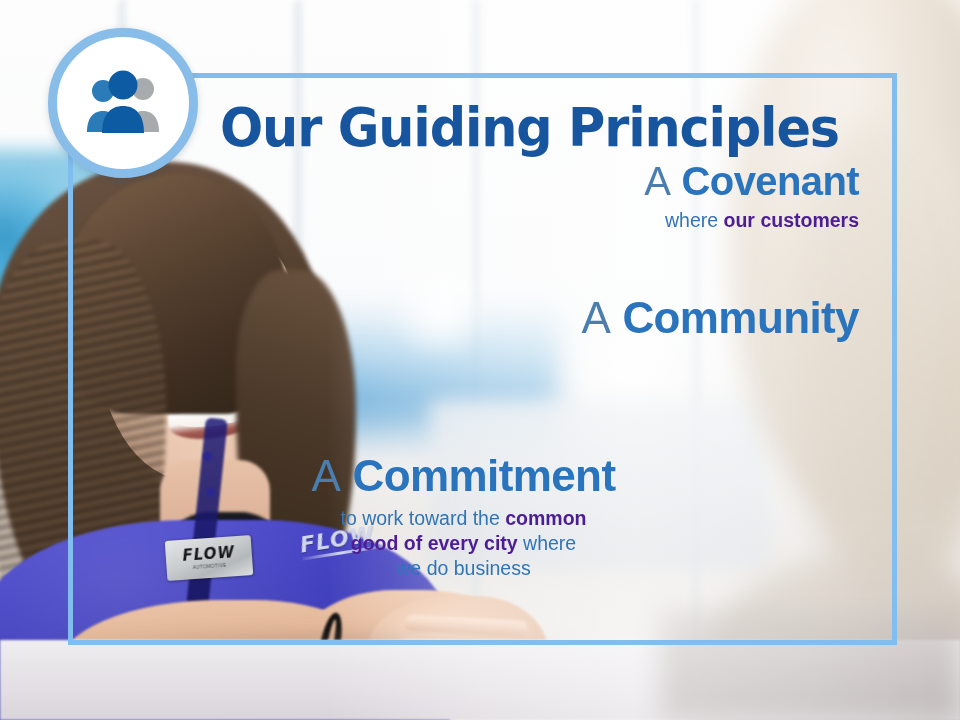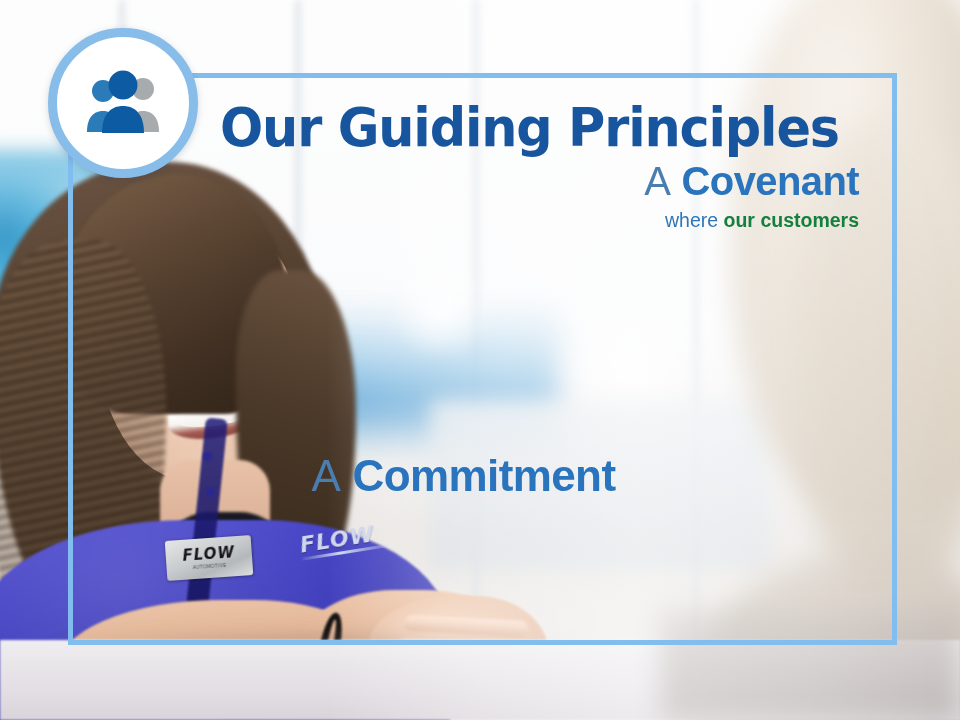--- a/index.html
+++ b/index.html
@@ -360,21 +360,21 @@
     letter-spacing:-.6px;
   }
   .p-head .art {
     font-weight:normal; color:#4a7eb0; letter-spacing:0;
   }
   .p-sub {
     font-size:19.5px; line-height:1.30;
     color:#2f75b8; font-weight:normal;
     margin-top:6px;
   }
-  .p-sub b { font-weight:bold; color:#15803d; }
+  .p-sub b { font-weight:bold; color:#4c1d95; }
 
   .pr1 { top:87px; }
   .pr2 { top:222px; }
   .pr3 { top:380px;text-align:center; }
   .pr2 .p-head, .pr3 .p-head { font-size:44px; }
 </style>
 </head>
 <body>
 
 <div id="poster">
@@ -459,27 +459,36 @@
       <div class="p-head">
         <span class="art">A</span>
         <span>Covenant</span>
       </div>
       <div class="p-sub">
         <div><span>where </span><b>our customers</b></div>
       </div>
     </div>
 
     <div class="principle pr2">
+      <div class="p-head">
+        <span class="art">A</span>
+        <span>Community</span>
+      </div>
     </div>
 
     <div class="principle pr3">
       <div class="p-head">
         <span class="art">A</span>
         <span>Commitment</span>
       </div>
+      <div class="p-sub">
+        <div><span>to work toward the </span><b>common</b></div>
+        <div><b>good of every city</b><span> where</span></div>
+        <div><span>we do business</span></div>
+      </div>
     </div>
   </div>
 
   <div class="badge">
     <svg viewBox="0 0 88 66">
 
       <circle cx="64" cy="19" r="11" fill="#a7abae"></circle>
       <path d="M48 62 C48 47 55 41 64 41 C73 41 80 47 80 62 Z" fill="#a7abae"></path>
 
       <circle cx="24" cy="21" r="11" fill="#2b7bb9"></circle>

